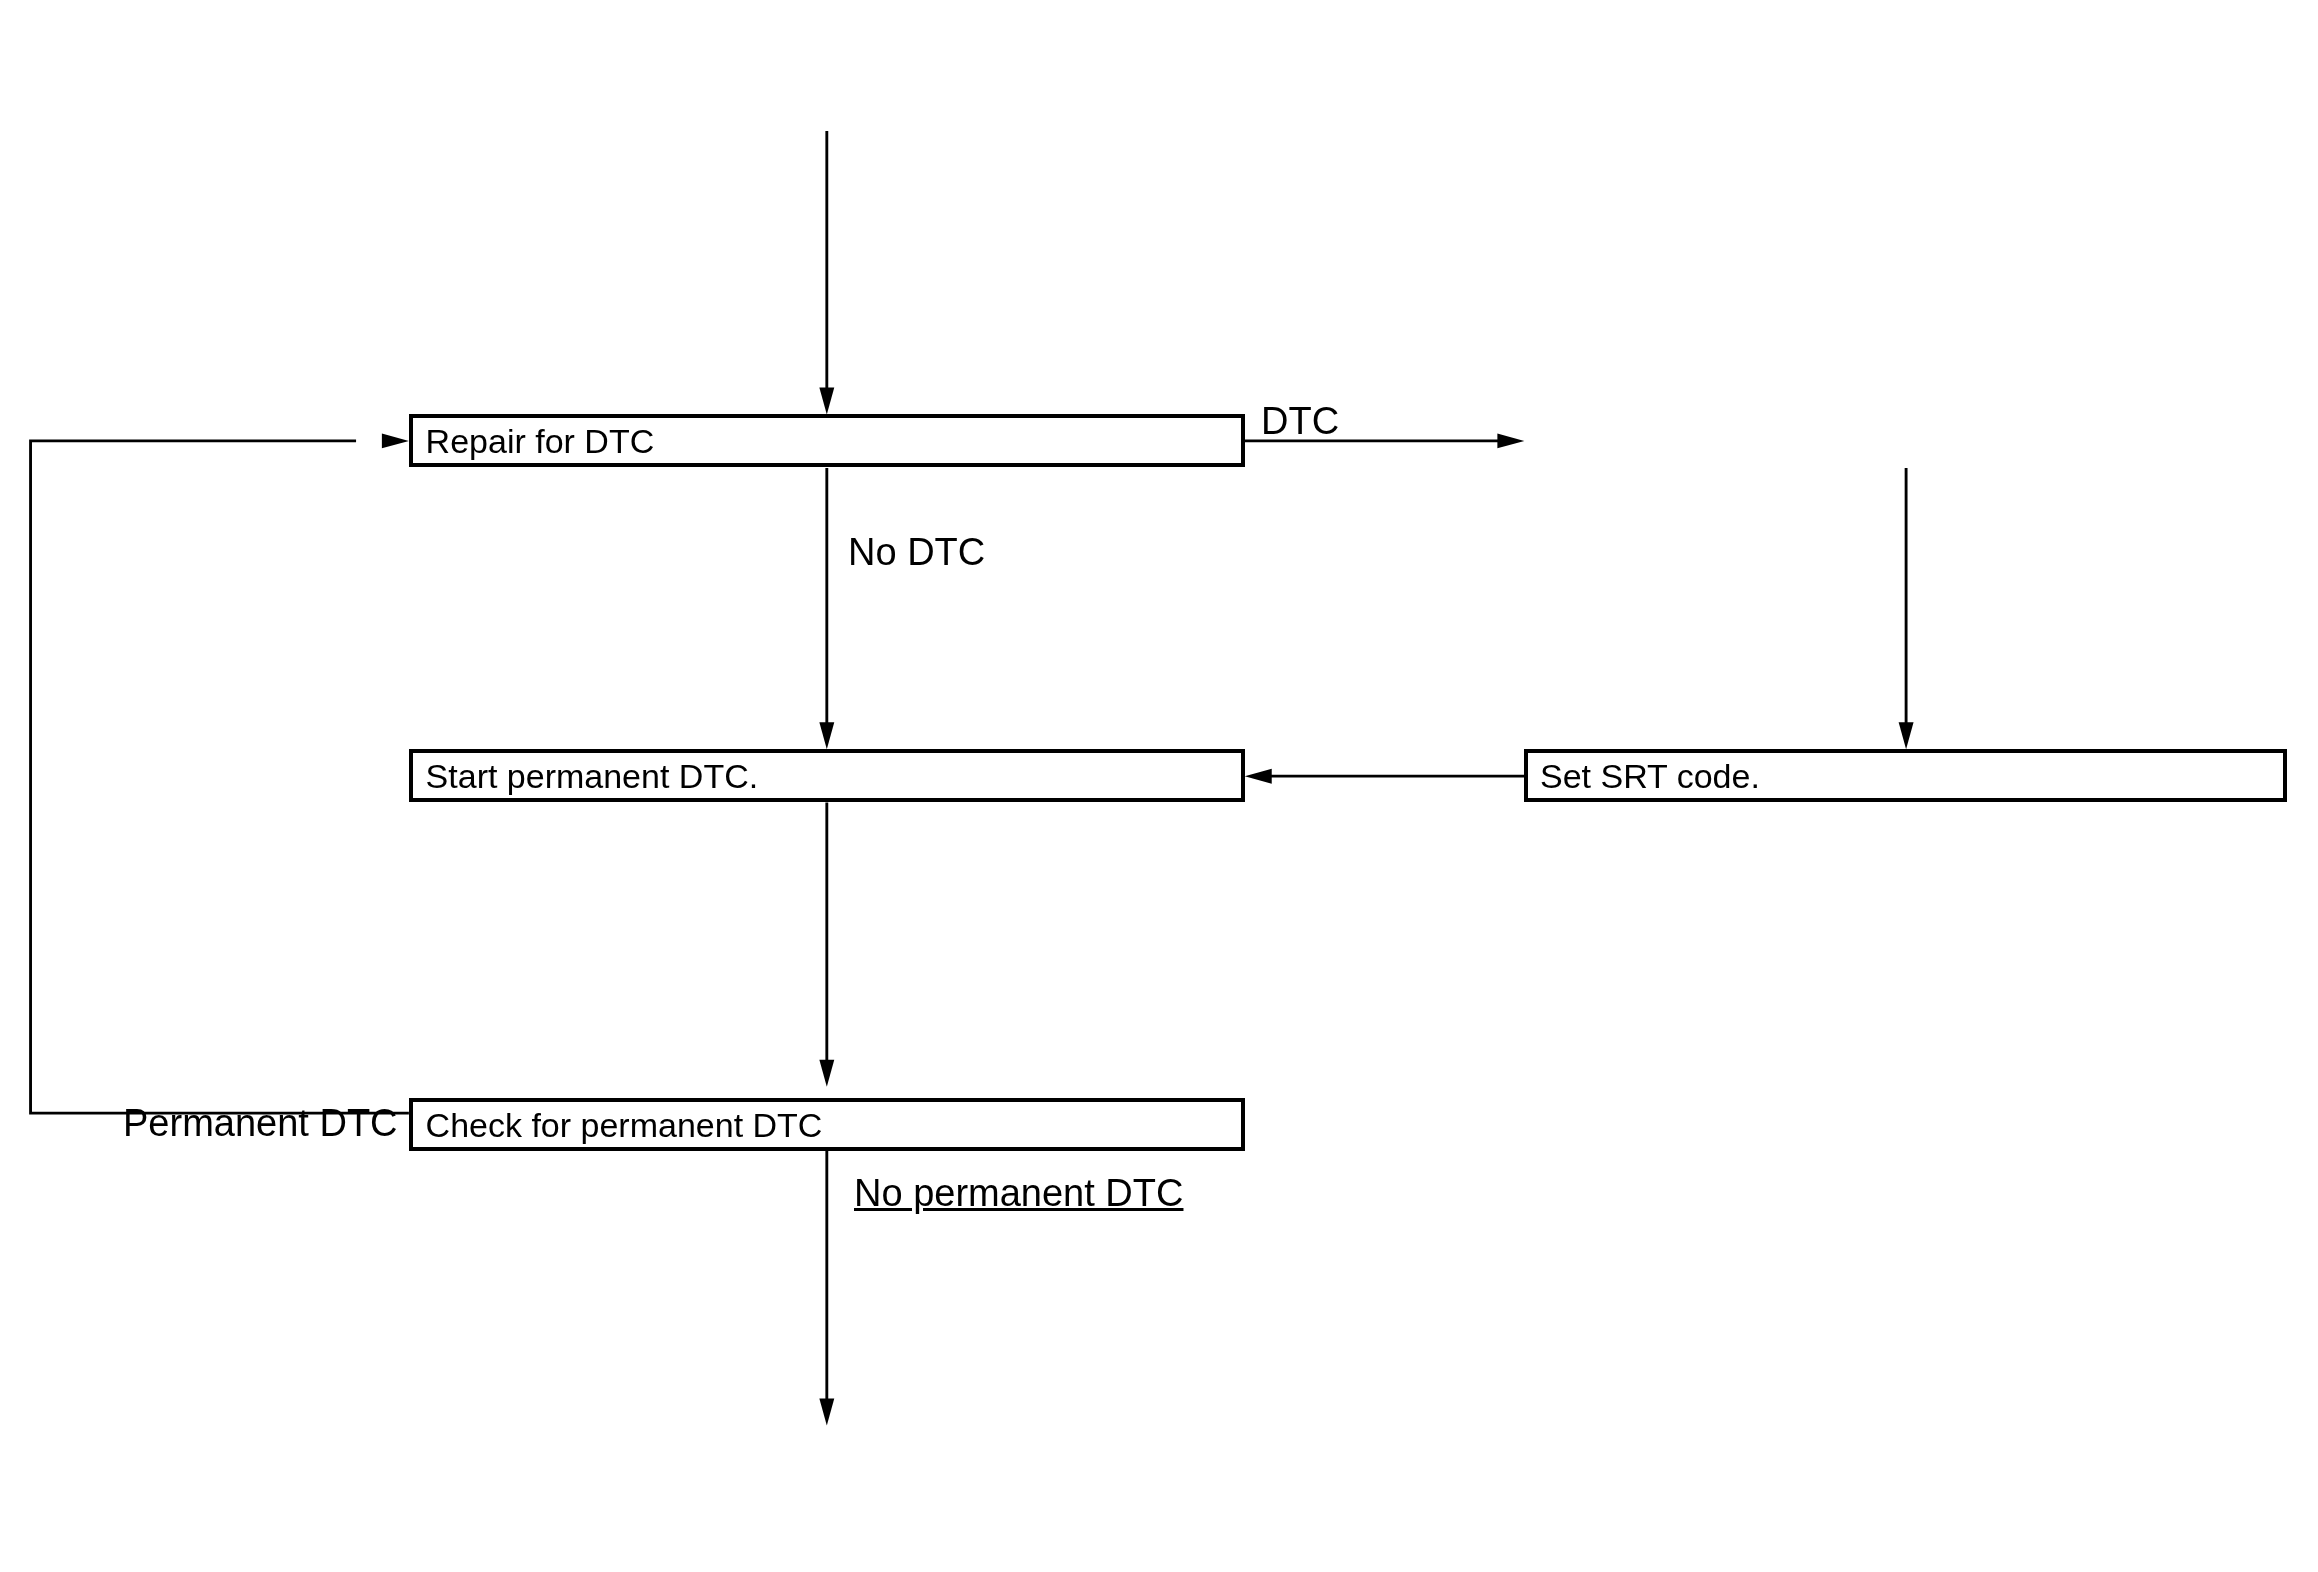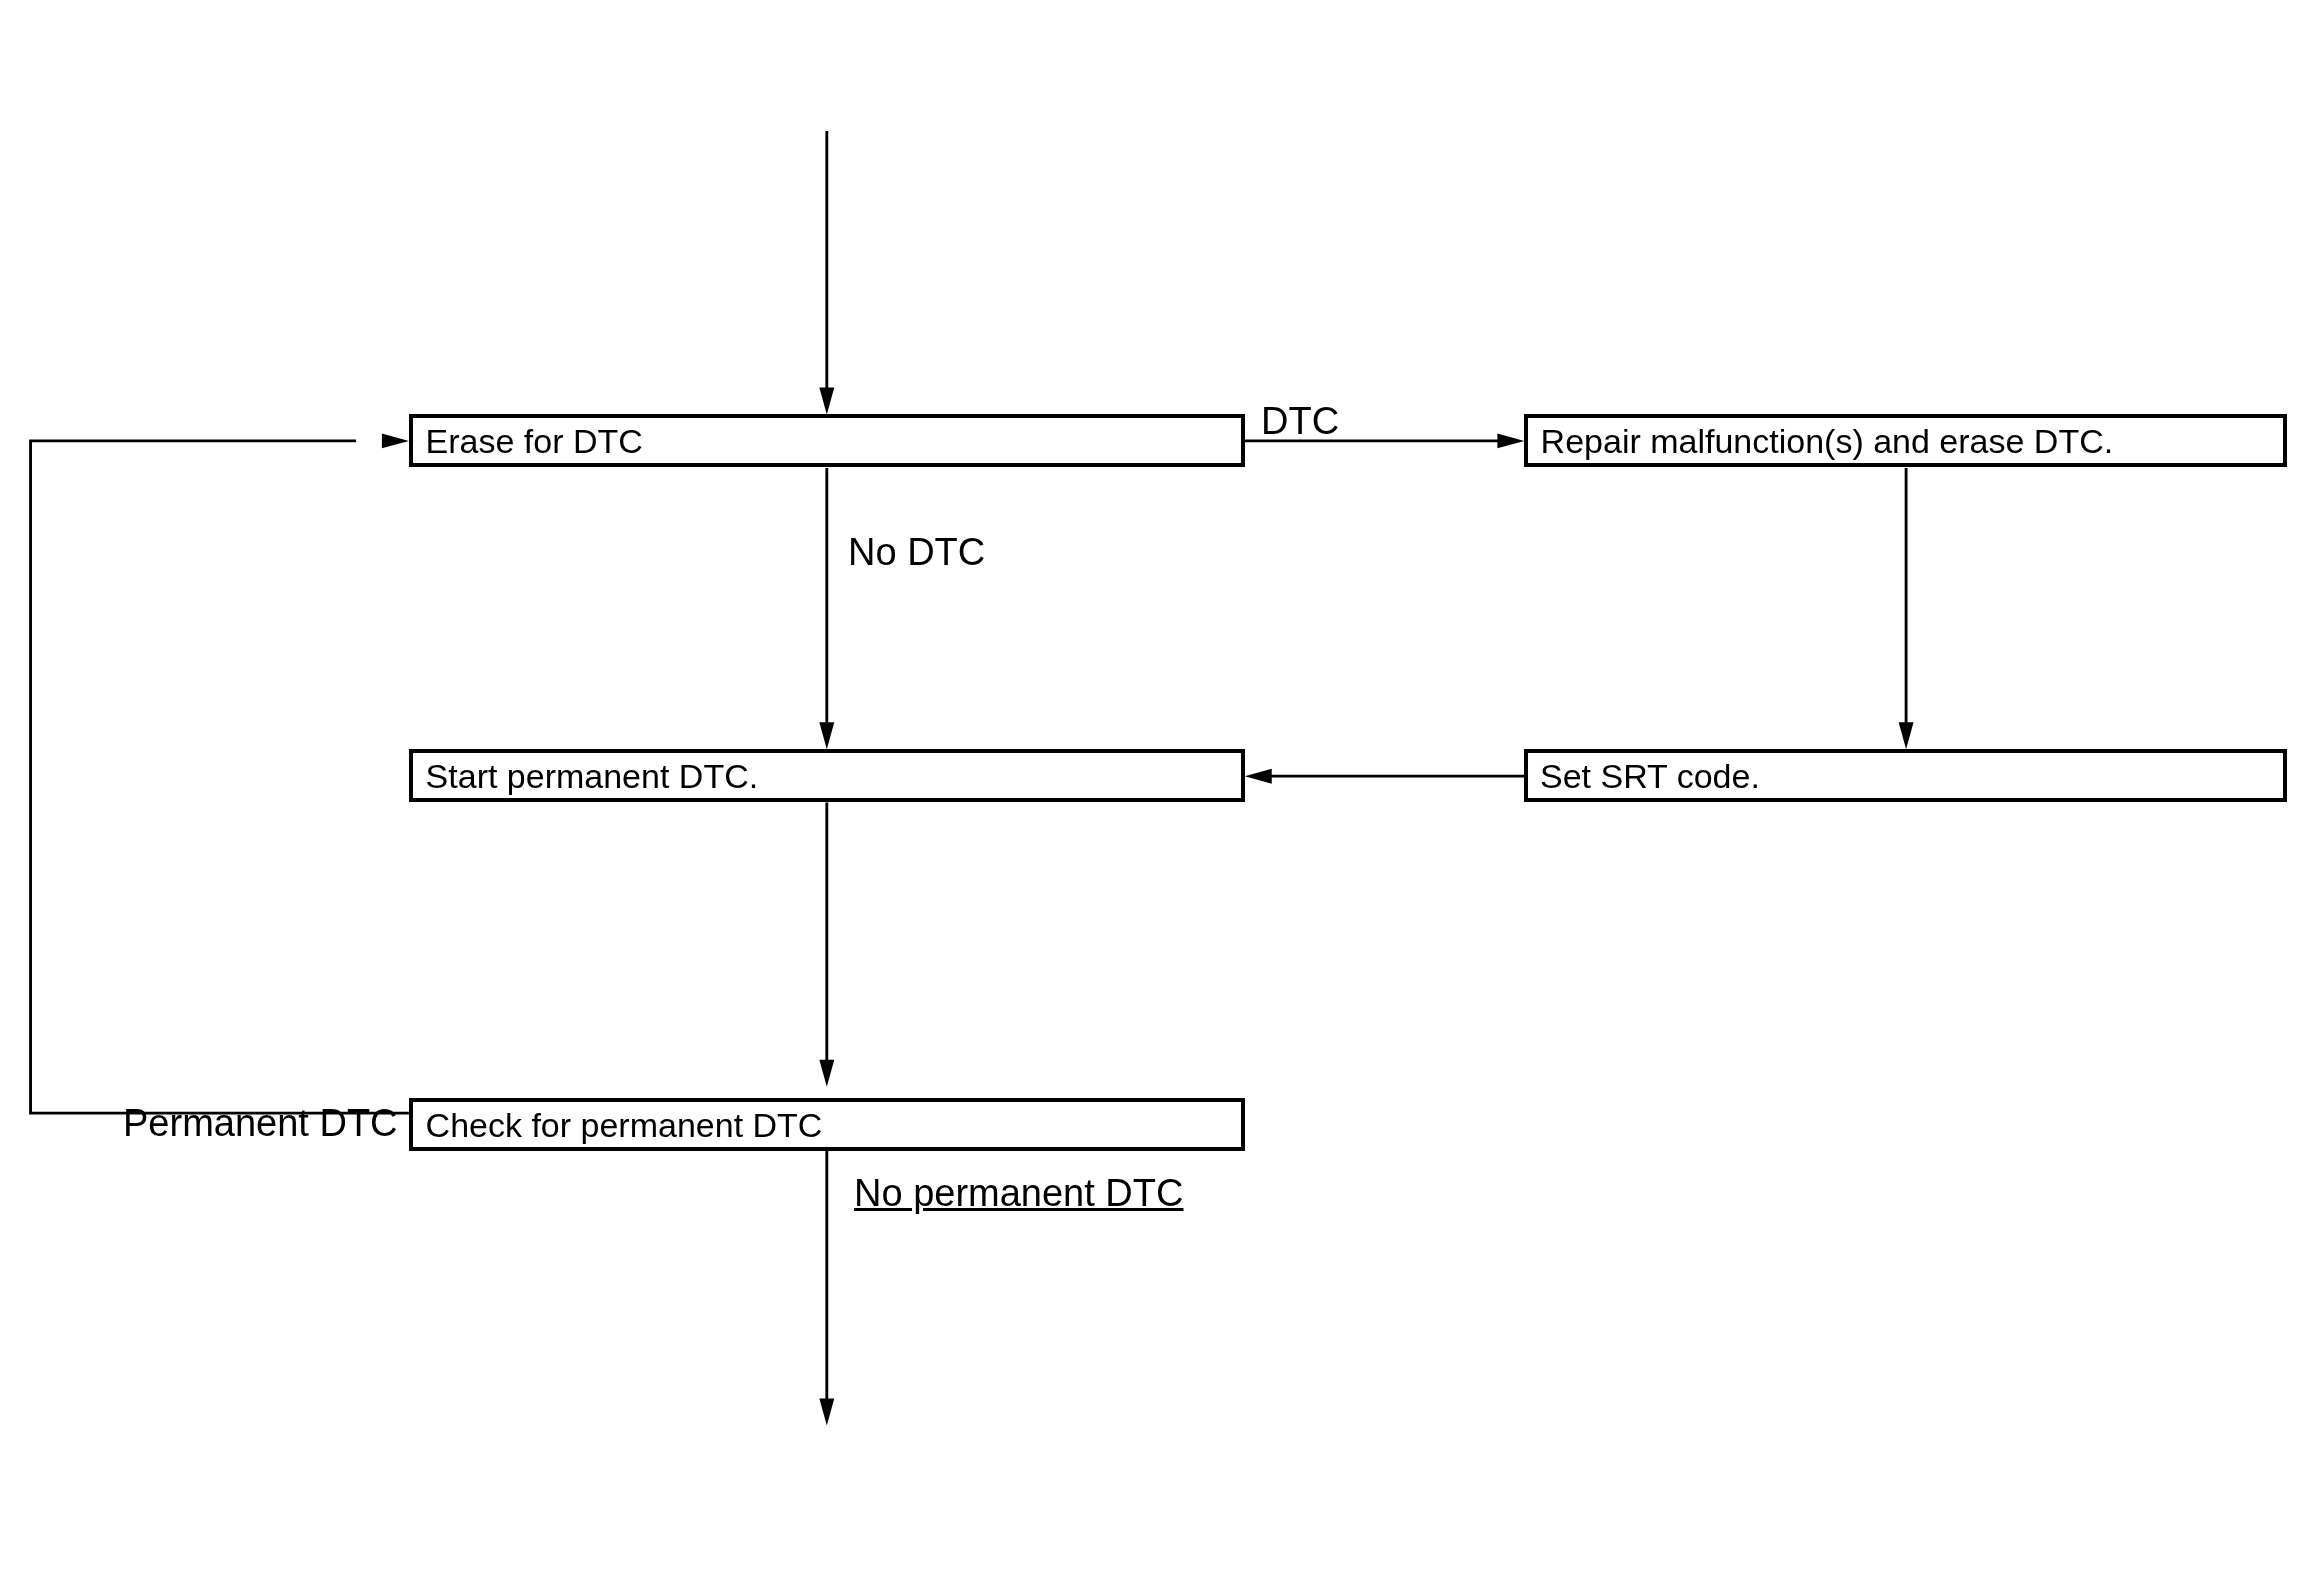--- a/index.html
+++ b/index.html
@@ -108,26 +108,23 @@
     </g>
 
     <g>
       <path d="M1440 1986 V 2450"></path>
       <polygon points="1427,2436 1453,2436 1440,2483"></polygon>
     </g>
   </svg>
 
 
   <div class="node col-left" id="node-check-dtc">
-    <span>Erase for DTC</span>
+    <span>Repair for DTC</span>
   </div>
 
-  <div class="node col-right" id="node-repair">
-    <span>Repair malfunction(s) and erase DTC.</span>
-  </div>
 
   <div class="node col-left" id="node-erase">
     <span>Start permanent DTC.</span>
   </div>
 
   <div class="node col-right" id="node-srt">
     <span>Set SRT code.</span>
   </div>
 
   <div class="node col-left" id="node-checkperm">

